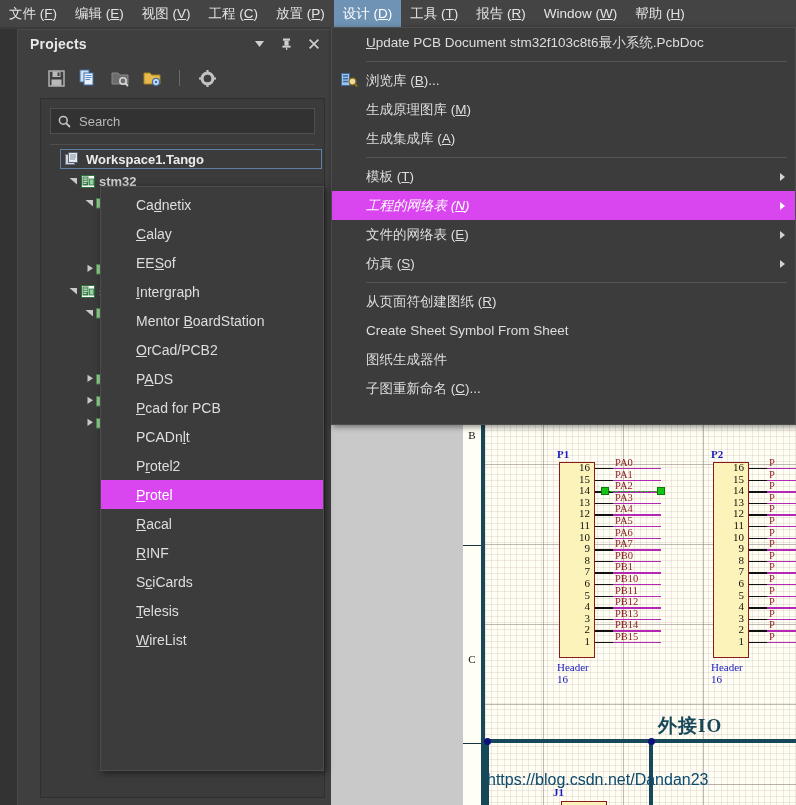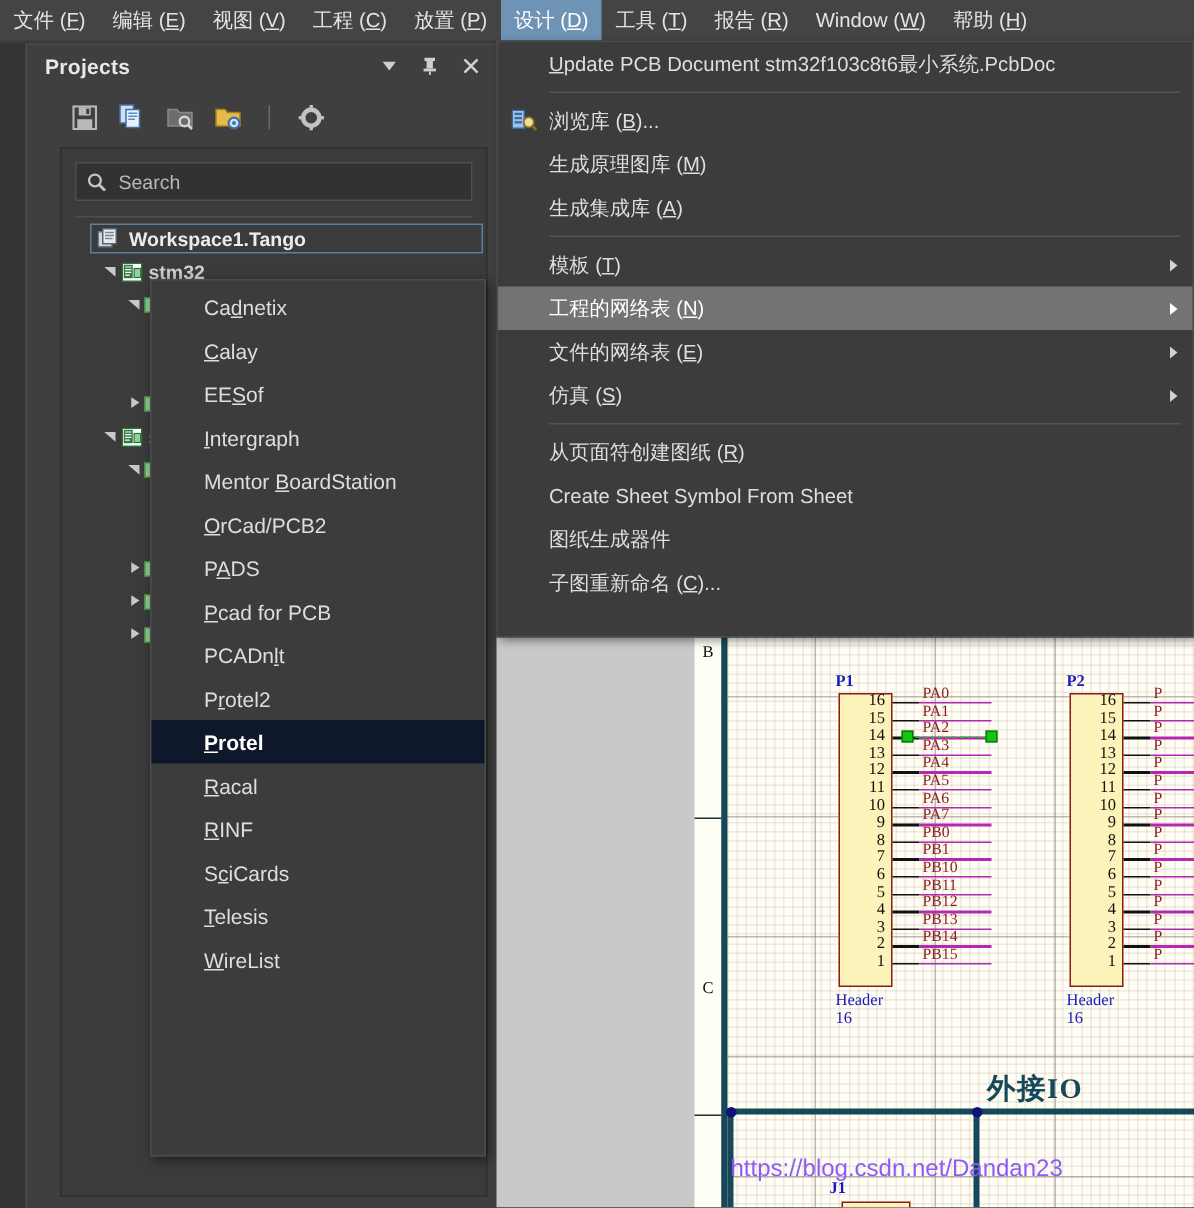--- a/index.html
+++ b/index.html
@@ -86,43 +86,43 @@
   .pin-num{position:absolute;font-family:"Liberation Serif","DejaVu Serif",serif;font-size:11px;color:#111;text-align:right;}
   .pin-wire{position:absolute;height:1.4px;background:#111;}
   .net-wire{position:absolute;height:1.4px;background:#b429b4;}
   .net-lbl{position:absolute;font-family:"Liberation Serif","DejaVu Serif",serif;font-size:10.5px;color:#8b1a1a;}
   .grn{position:absolute;width:8px;height:8px;background:#13c413;border:1px solid #0a7a0a;box-sizing:border-box;}
   .grn-dash{position:absolute;height:1.4px;border-top:1.6px dashed #13c413;}
   #title-cn{position:absolute;font-family:"Liberation Serif","DejaVu Serif",serif;font-size:19px;font-weight:bold;color:#17485a;letter-spacing:1px;}
   .hbar{position:absolute;background:#17485a;}
   .vbar{position:absolute;background:#17485a;}
   .jdot{position:absolute;width:7px;height:7px;border-radius:50%;background:#10107a;}
-  #watermark{position:absolute;font-size:16px;color:#8b5cf6;white-space:nowrap;font-family:"Liberation Sans",sans-serif;}
+  #watermark{position:absolute;font-size:16px;color:#0c4a6e;white-space:nowrap;font-family:"Liberation Sans",sans-serif;}
   
   #dropdown{
     position:absolute;left:331px;top:27px;width:465px;height:398px;
     background:#3c3c3c;border:1px solid #4d4d4d;box-sizing:border-box;
     box-shadow:2px 2px 6px rgba(0,0,0,.45);
   }
   .mi{height:29px;display:flex;align-items:center;position:relative;cursor:default;font-size:13.5px;color:#dedede;}
   .mi .mi-ico{width:34px;display:flex;align-items:center;justify-content:center;}
   .mi .mi-lbl{white-space:nowrap;}
-  .mi.hi{background:#737373;color:#fff;}
+  .mi.hi{background:#d946ef;color:#fff;font-style:italic;}
   .mi .arr{position:absolute;right:10px;width:0;height:0;border-left:5px solid #d2d2d2;border-top:4px solid transparent;border-bottom:4px solid transparent;}
   .mi.hi .arr{border-left-color:#fff;}
   .msep{height:1px;background:#555;margin:4px 8px 4px 34px;}
   
   #submenu{
     position:absolute;left:100px;top:186px;width:224px;height:585px;
     background:#3c3c3c;border:1px solid #4d4d4d;box-sizing:border-box;
     box-shadow:2px 2px 7px rgba(0,0,0,.5);
     padding-top:3px;
   }
   .si{height:29px;display:flex;align-items:center;padding-left:35px;font-size:14px;color:#dedede;cursor:default;}
-  .si.hi{background:#0f172a;color:#ffffff;font-weight:bold;}
+  .si.hi{background:#d946ef;color:#ffffff;}
 </style>
 </head>
 <body>
 
 <div id="menubar">
     <div class="mb-item">
       <span>文件 (<span class="u">F</span>)</span>
     </div>
     <div class="mb-item">
       <span>编辑 (<span class="u">E</span>)</span>

